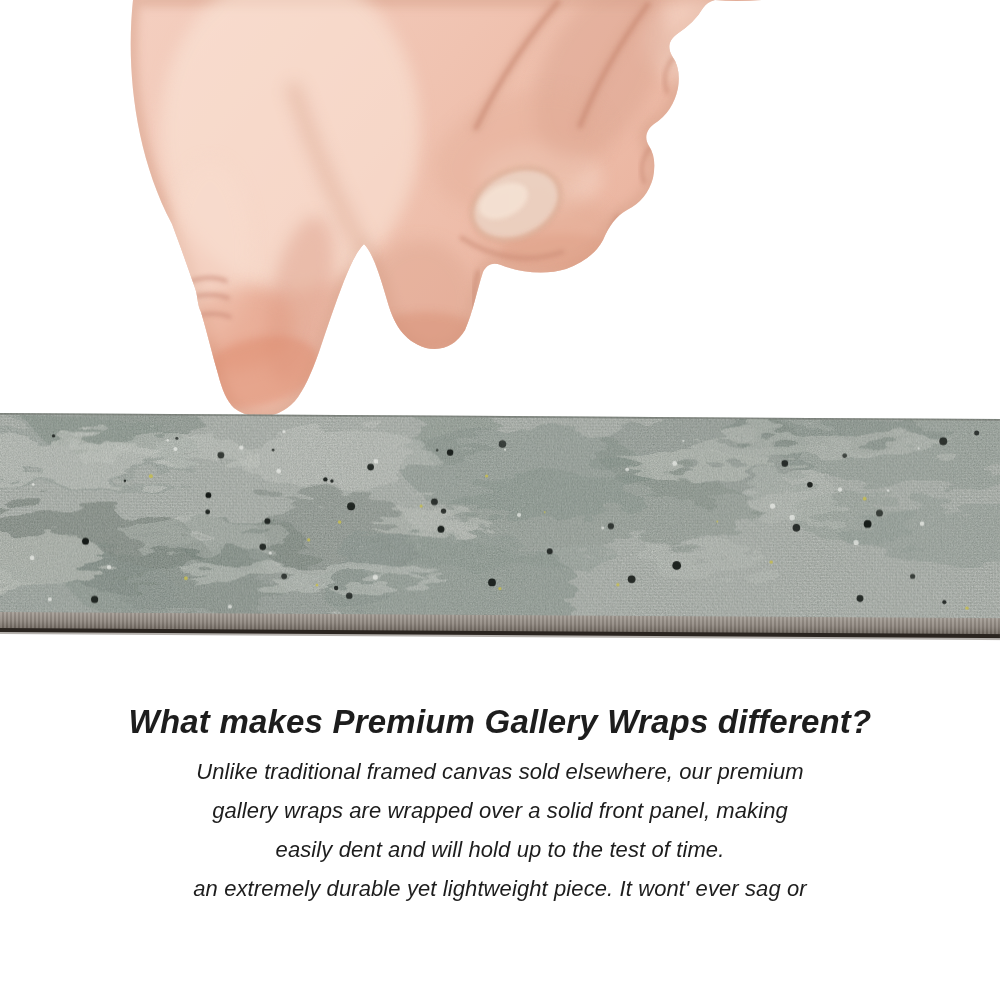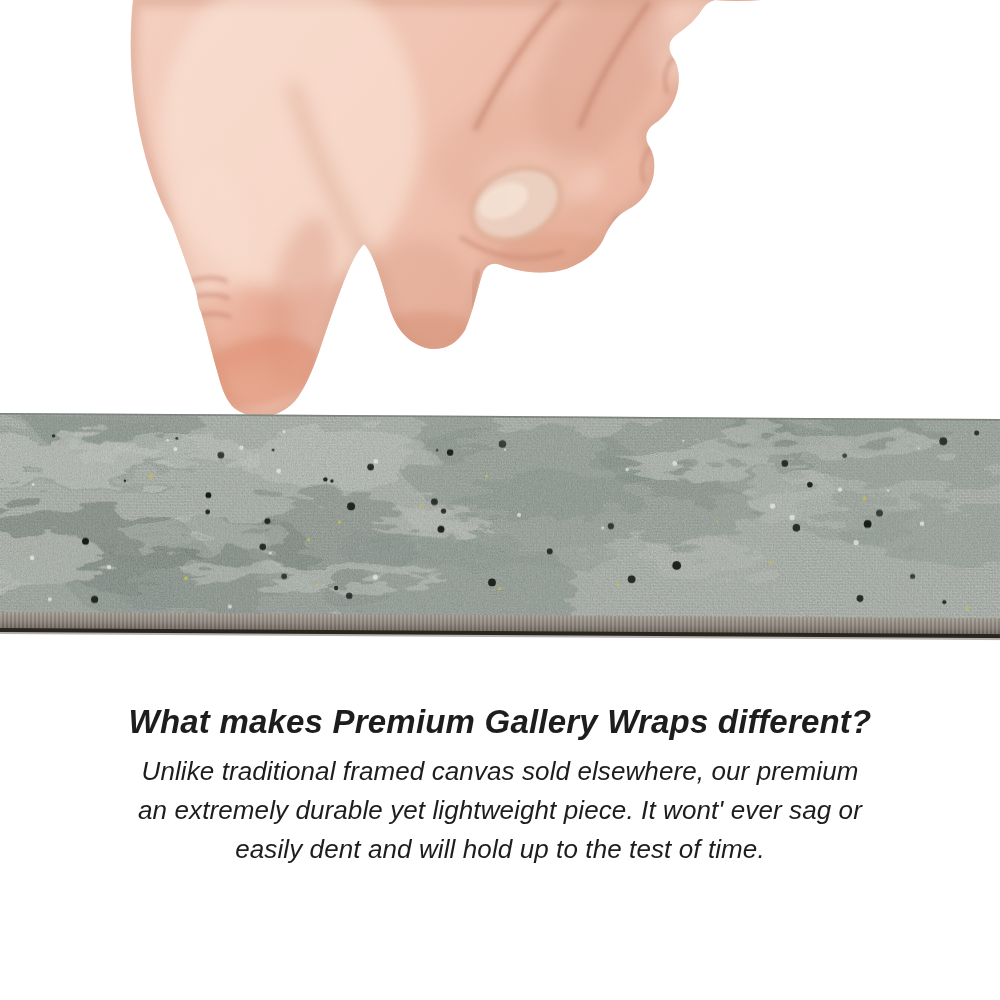--- a/index.html
+++ b/index.html
@@ -38,21 +38,21 @@
   }
   .strip-edge{position:absolute;top:215px;left:0;width:1000px;height:4px;background:var(--canvas-dark-edge);}
   .strip-edge-soft{position:absolute;top:219px;left:0;width:1000px;height:2px;background:rgba(94,84,76,.45);}
   
   .copy{position:absolute;top:701px;left:0;width:1000px;text-align:center;color:var(--text);}
   .copy h1{
     margin:0 0 9px 0;font-size:33px;line-height:42px;
     font-style:italic;font-weight:700;letter-spacing:.2px;color:var(--text);
   }
   .body-line{
-    font-size:26px;line-height:39px;font-style:italic;font-weight:400;
+    font-size:22px;line-height:39px;font-style:italic;font-weight:400;
     letter-spacing:.1px;color:var(--text);
   }
 </style>
 </head>
 <body>
 
 <div class="stage">
 
   <svg class="hand-svg" viewBox="0 0 1000 440" aria-hidden="true">
     <defs>
@@ -309,18 +309,19 @@
       <div class="strip-side"></div>
       <div class="strip-edge"></div>
       <div class="strip-edge-soft"></div>
     </div>
   </div>
 
   <div class="copy">
     <h1>What makes Premium Gallery Wraps different?</h1>
     <div>
       <div class="body-line">Unlike traditional framed canvas sold elsewhere, our premium</div>
+      <div class="body-line">gallery wraps are wrapped over a solid front panel, making</div>
+      <div class="body-line">easily dent and will hold up to the test of time.</div>
       <div class="body-line">an extremely durable yet lightweight piece. It wont' ever sag or</div>
-      <div class="body-line">easily dent and will hold up to the test of time.</div>
     </div>
   </div>
 
 </div>
 
 </body></html>

